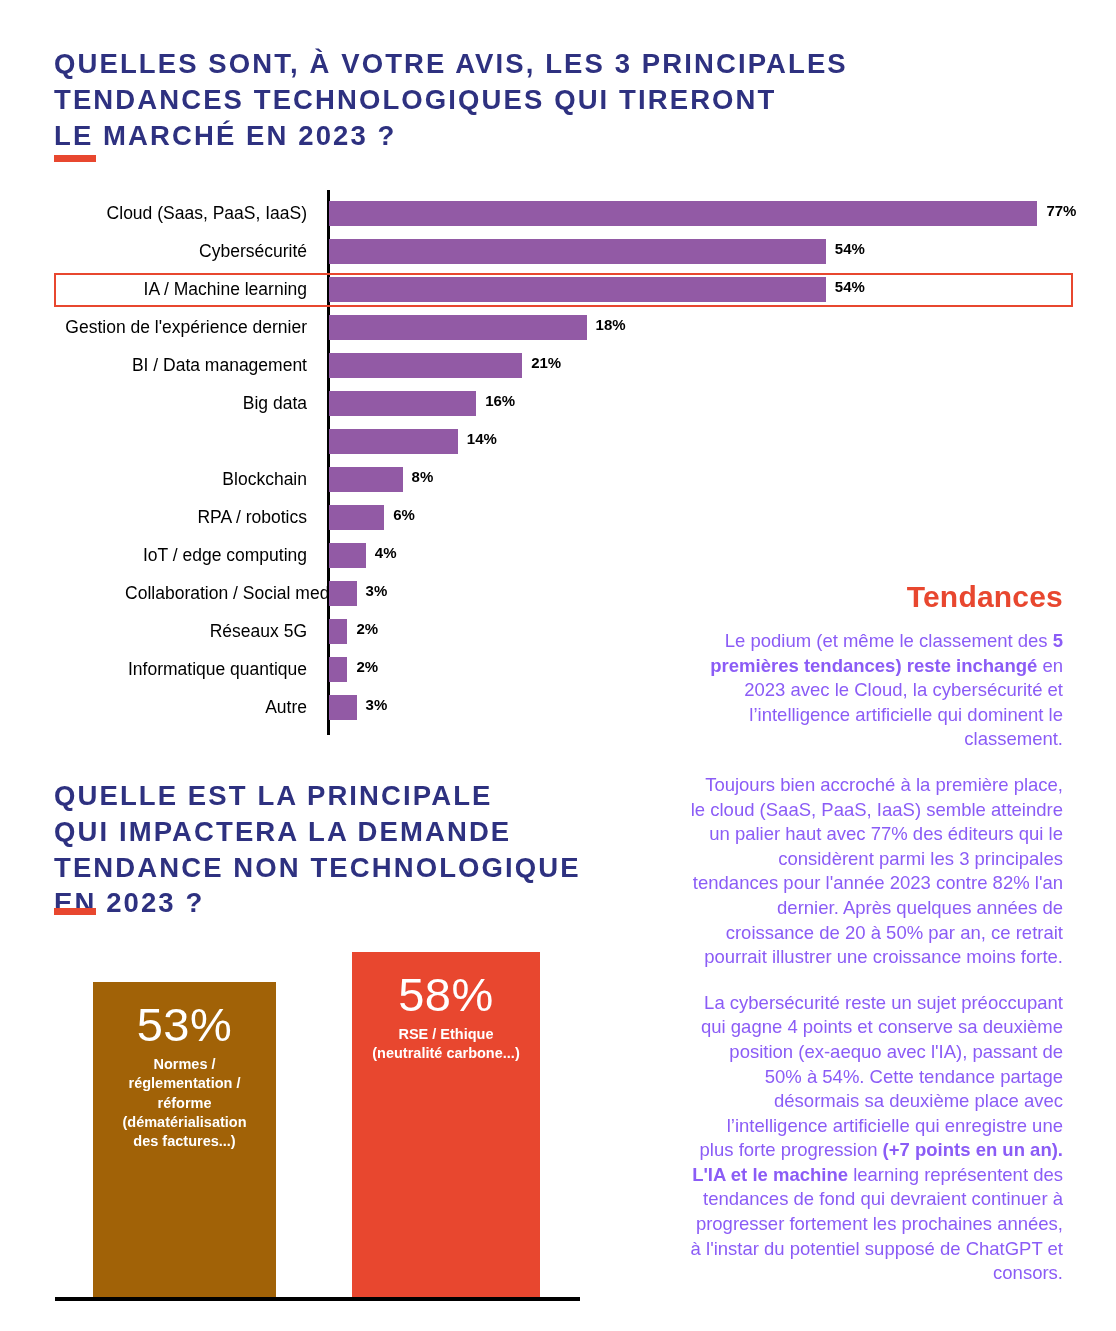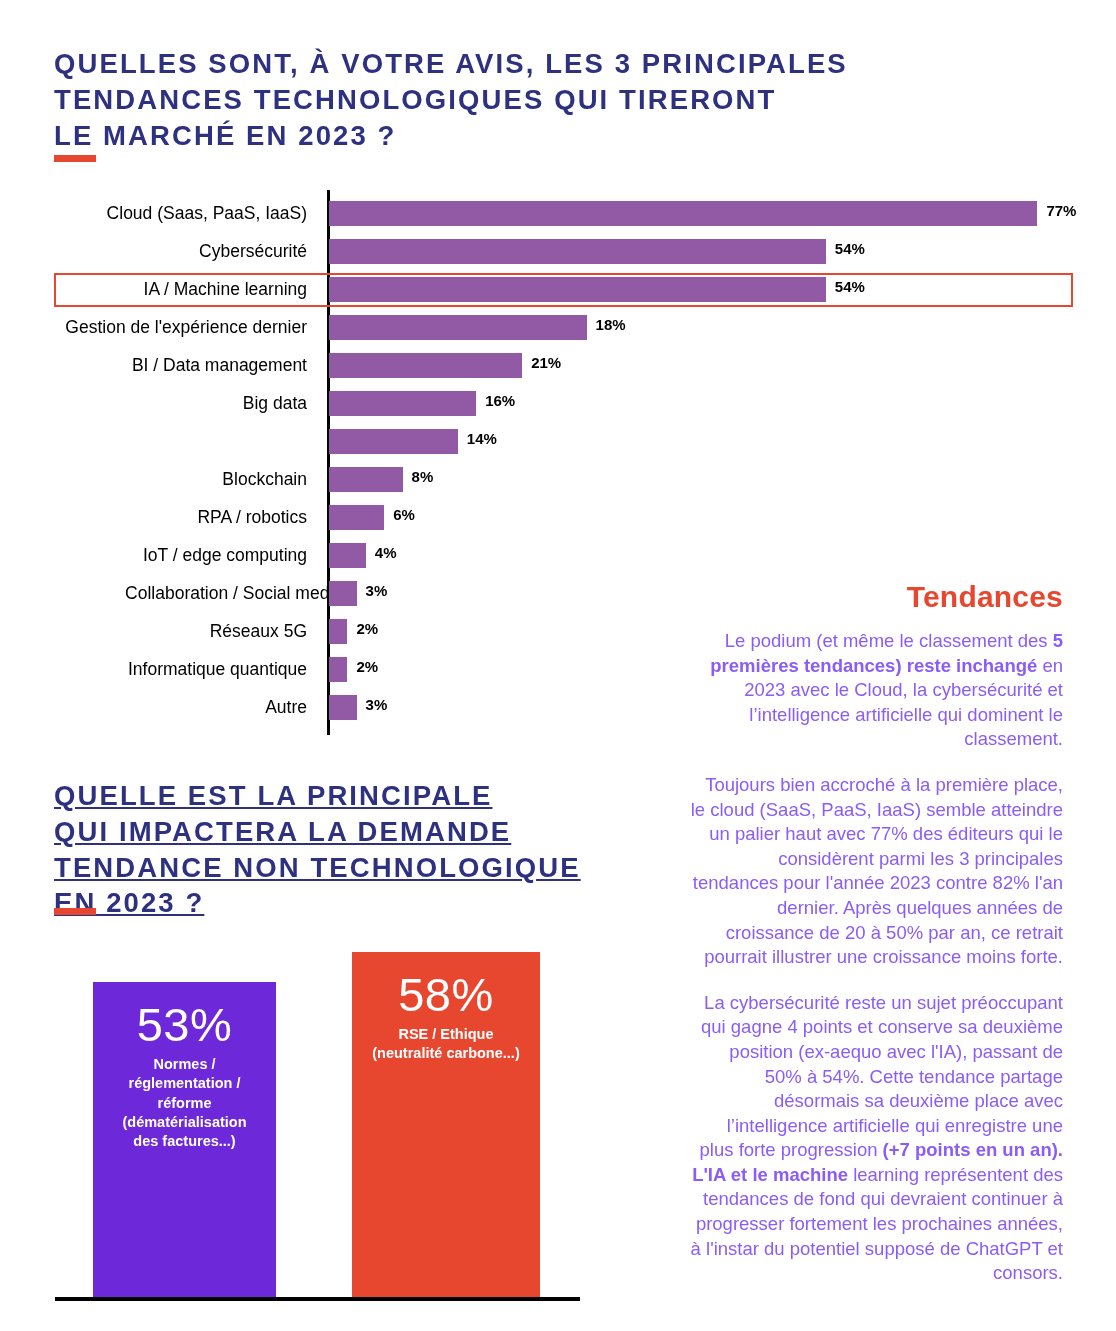--- a/index.html
+++ b/index.html
@@ -29,21 +29,20 @@
     left: 54px;
     top: 46px;
     width: 980px;
     font-size: 27.5px;
   }
   #title-2 {
     left: 54px;
     top: 778px;
     width: 640px;
     font-size: 27.5px;
-    text-decoration: underline;
   }
   .q-title .line { display: block; white-space: nowrap; }
 
   .accent-rule {
     position: absolute;
     width: 42px;
     height: 7px;
     background: #E8472F;
   }
   #accent-1 { left: 54px; top: 155px; }
@@ -144,21 +143,21 @@
     font-size: 14.5px;
     font-weight: bold;
     line-height: 1.32;
     margin-top: 6px;
     padding: 0 8px;
   }
   #col-bar-0 {
     left: 93px;
     width: 183px;
     height: 315px;
-    background: #6d28d9;
+    background: #a16207;
   }
   #col-bar-1 {
     left: 352px;
     width: 188px;
     height: 345px;
     background: #E8472F;
   }
 
   
   #sidecol {

